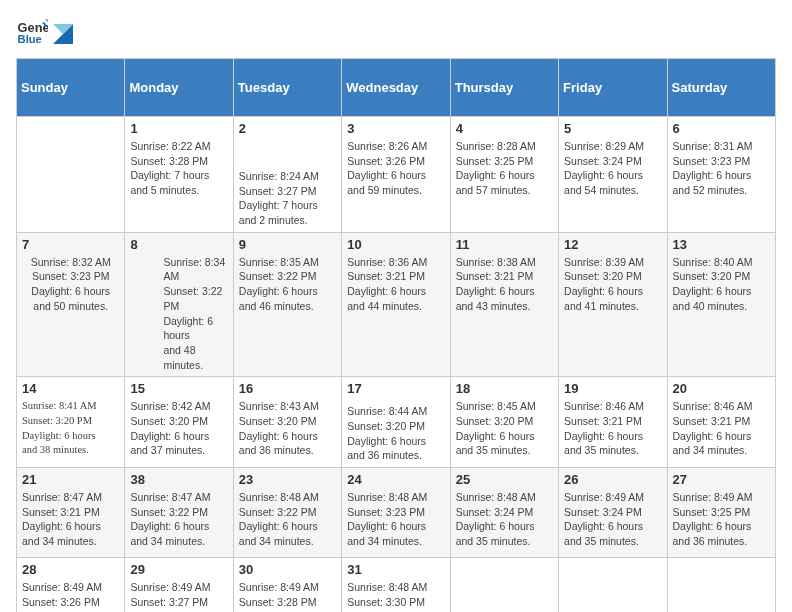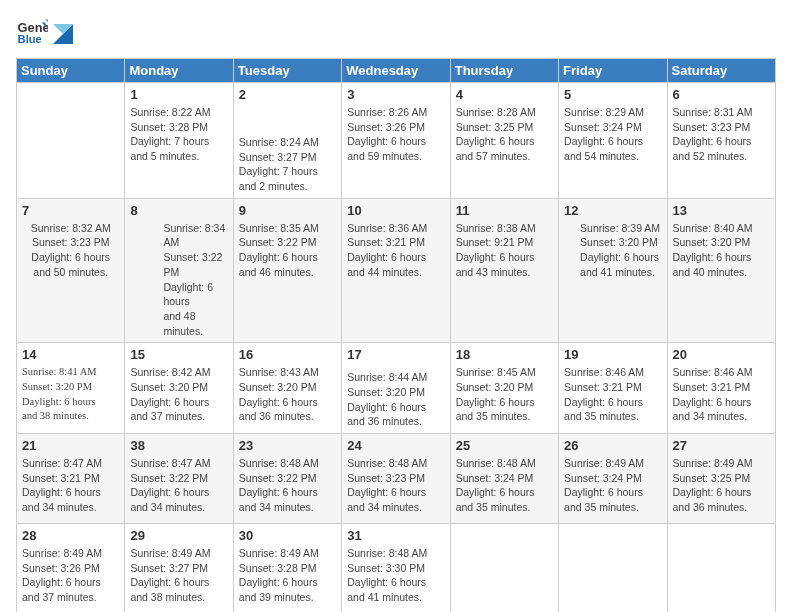--- a/index.html
+++ b/index.html
@@ -31,21 +31,21 @@
     .month-title { font-size: 36px; font-weight: normal; color: #333; }
     .subtitle { font-size: 15px; color: #555; margin-top: 2px; }
     table {
       width: 100%;
       border-collapse: collapse;
       font-size: 11px;
     }
     thead tr th {
       background-color: #3a7ec0;
       color: #fff;
-      padding: 4px 4px;
+      padding: 21px 4px;
       text-align: left;
       font-size: 13px;
       font-weight: bold;
       border: 1px solid #ccc;
     }
     tbody tr td {
       vertical-align: top;
       border: 1px solid #ccc;
       padding: 4px 5px;
       min-height: 80px;
@@ -181,27 +181,27 @@
         <td>
           <span class="day-number">10</span>
           <div class="day-info" style="white-space: pre-line;">Sunrise: 8:36 AM
 Sunset: 3:21 PM
 Daylight: 6 hours
 and 44 minutes.</div>
         </td>
         <td>
           <span class="day-number">11</span>
           <div class="day-info" style="white-space: pre-line;">Sunrise: 8:38 AM
-Sunset: 9:21 PM
+Sunset: 3:21 PM
 Daylight: 6 hours
 and 43 minutes.</div>
         </td>
         <td>
           <span class="day-number">12</span>
-          <div class="day-info" style="white-space: pre-line; margin-left: 16px;">Sunrise: 8:39 AM
+          <div class="day-info" style="white-space: pre-line;">Sunrise: 8:39 AM
 Sunset: 3:20 PM
 Daylight: 6 hours
 and 41 minutes.</div>
         </td>
         <td>
           <span class="day-number">13</span>
           <div class="day-info" style="white-space: pre-line;">Sunrise: 8:40 AM
 Sunset: 3:20 PM
 Daylight: 6 hours
 and 40 minutes.</div>

